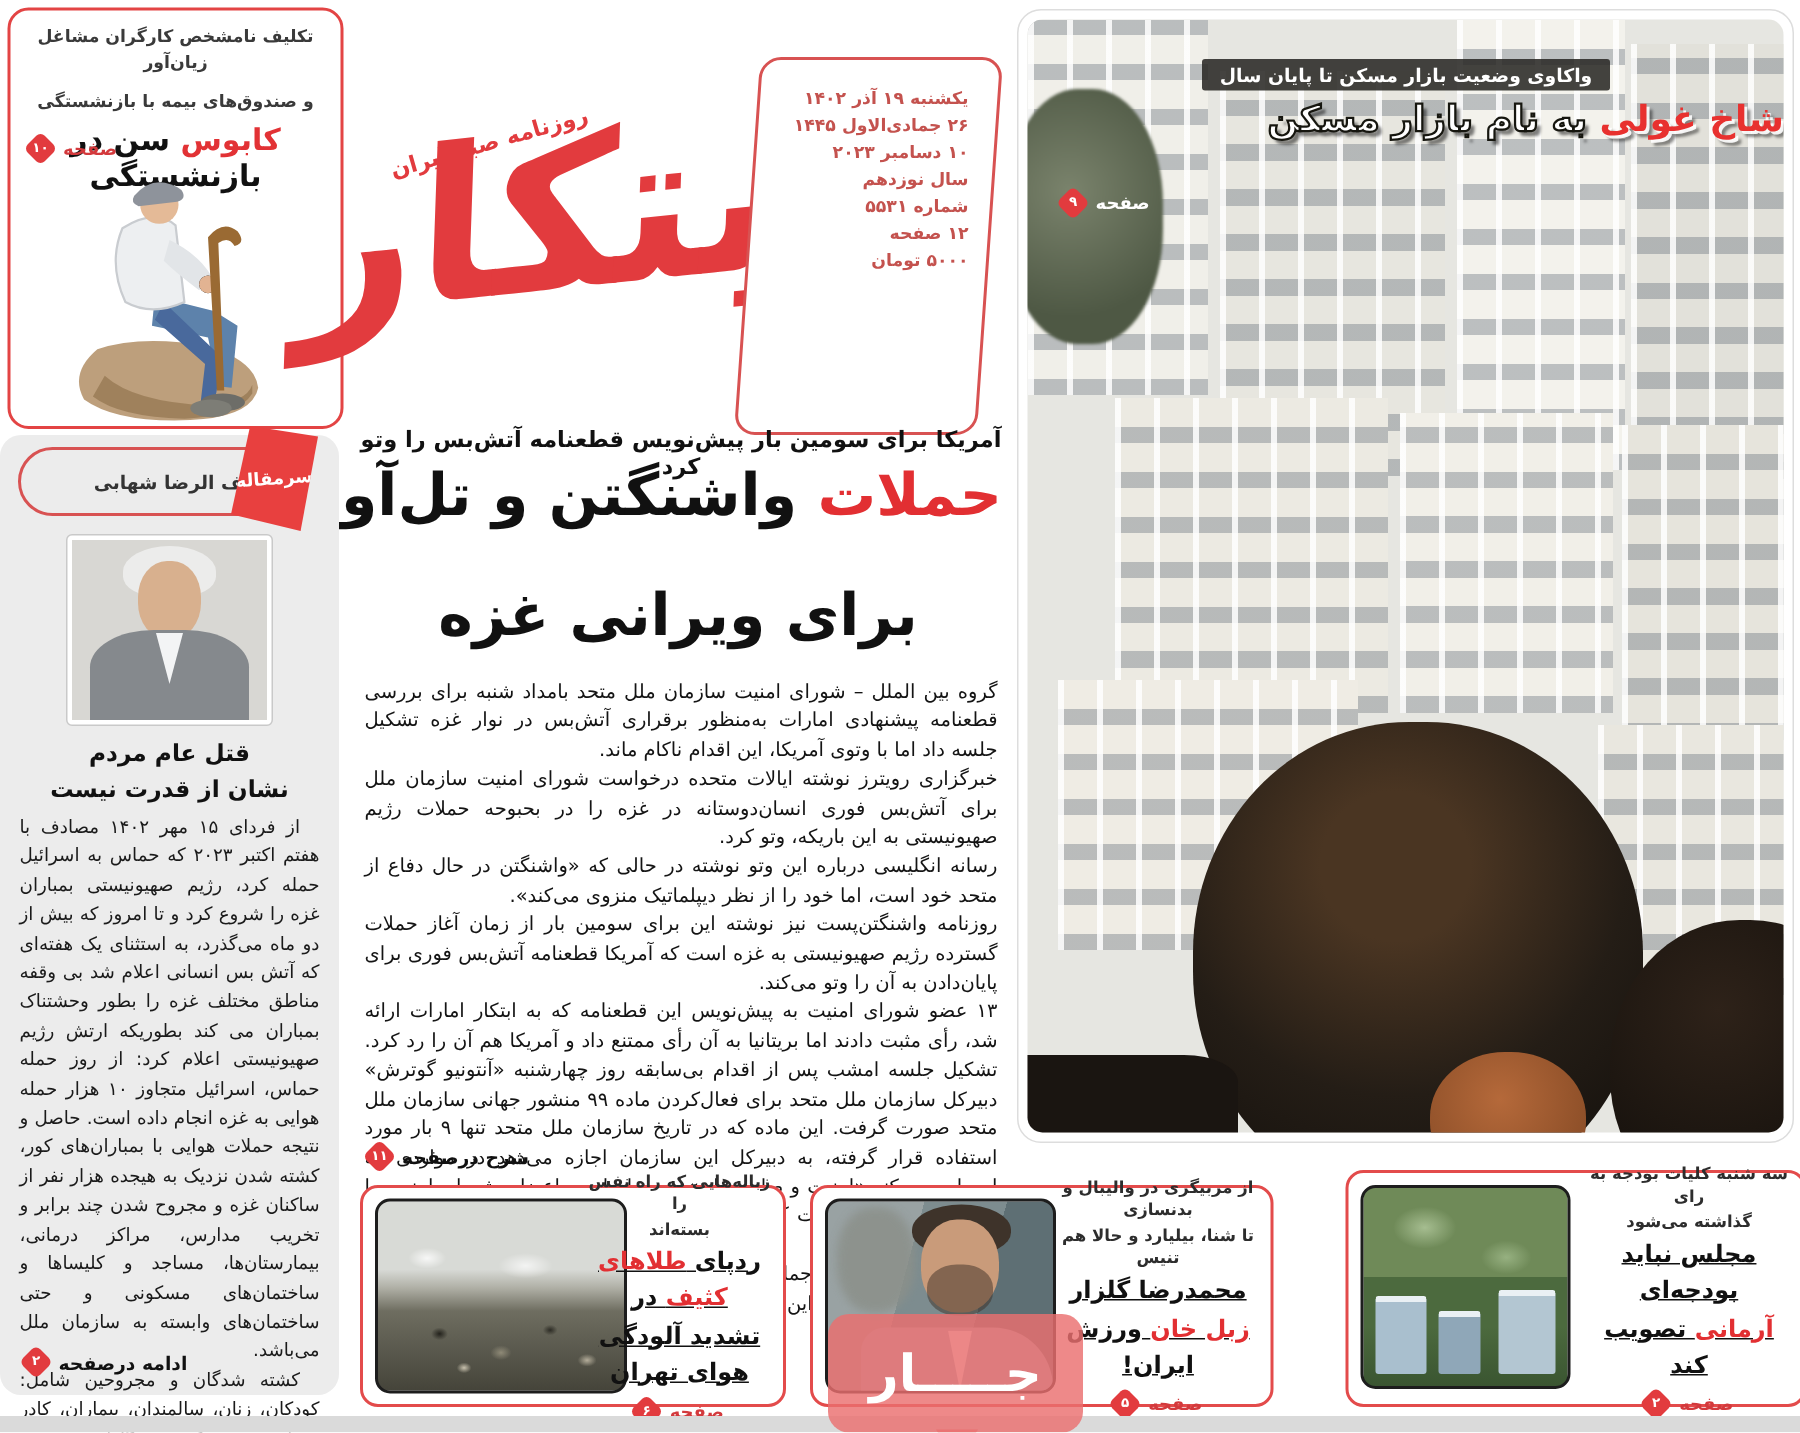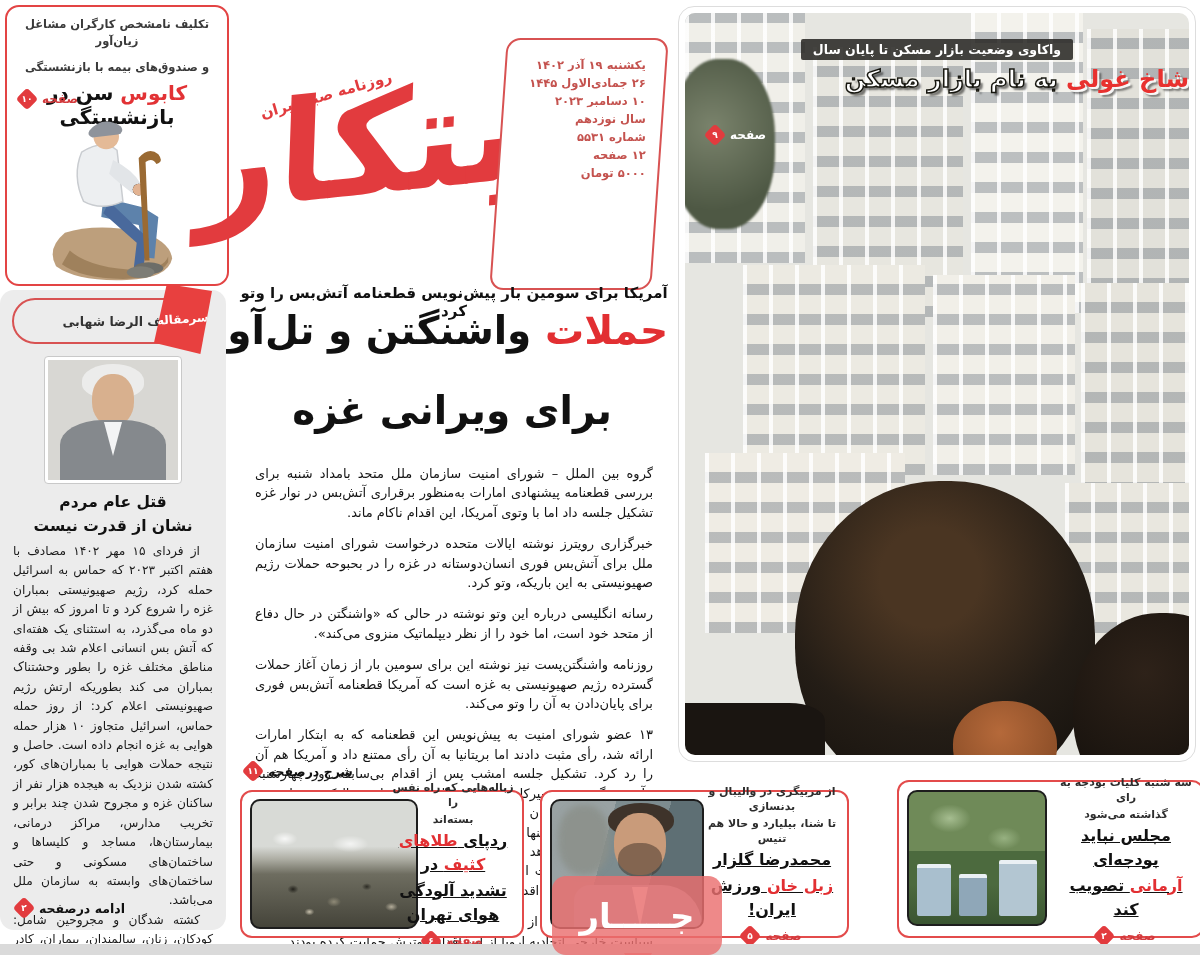--- a/index.html
+++ b/index.html
@@ -28,21 +28,21 @@
   .datebox { position:absolute; left:498px; top:38px; width:162px; height:252px; border:2px solid #d85252; border-radius:14px; transform:skewX(-4deg); background:#fff; }
   .datebox ul { list-style:none; padding:16px 16px 0 8px; transform:skewX(4deg); }
   .datebox li { color:#c4524e; font-size:11.5px; font-weight:bold; line-height:18px; text-align:right; white-space:nowrap; }
 
   
   .lead-kicker { position:absolute; left:240px; top:284px; width:428px; text-align:center; font-size:15px; font-weight:bold; color:#111; }
   .lead-h1 { position:absolute; left:236px; top:308px; width:432px; text-align:center; font-size:39px; font-weight:900; color:#111; white-space:nowrap; letter-spacing:-1px; }
   .lead-h1 .acc { color:#e22f32; }
   .lead-h2 { position:absolute; left:236px; top:388px; width:432px; text-align:center; font-size:39px; font-weight:900; color:#111; letter-spacing:-1px; }
   .lead-body { position:absolute; left:243px; top:452px; width:422px; font-size:13px; line-height:19.4px; color:#141414; text-align:justify; }
-  .lead-body p { margin:12px; }
+  .lead-body p { margin:0; }
   .lead-more { position:absolute; left:245px; top:763px; display:flex; align-items:center; gap:7px; direction:rtl; }
   .lead-more .lbl { font-size:12.5px; font-weight:bold; color:#111; }
 
   
   .edcol { position:absolute; left:0; top:290px; width:226px; height:640px; background:#ececec; border-radius:14px; }
   .ed-pill { position:absolute; right:30px; left:12px; top:8px; height:46px; border:2px solid #d85252; border-radius:999px; display:flex; align-items:center; justify-content:center; }
   .ed-pill .author { font-size:12.5px; font-weight:bold; color:#333; padding-left:34px; }
   .ed-flag { position:absolute; right:14px; top:-6px; width:58px; height:70px; background:#e8403f; clip-path:polygon(22% 0, 100% 10%, 80% 100%, 0 84%); display:flex; align-items:center; justify-content:center; }
   .ed-flag span { color:#fff; font-size:12px; font-weight:bold; transform:rotate(-4deg); }
   .ed-photo { position:absolute; left:44px; top:66px; width:138px; height:128px; background:#fff; border:1px solid #c9c9c9; border-radius:4px; padding:3px; }

